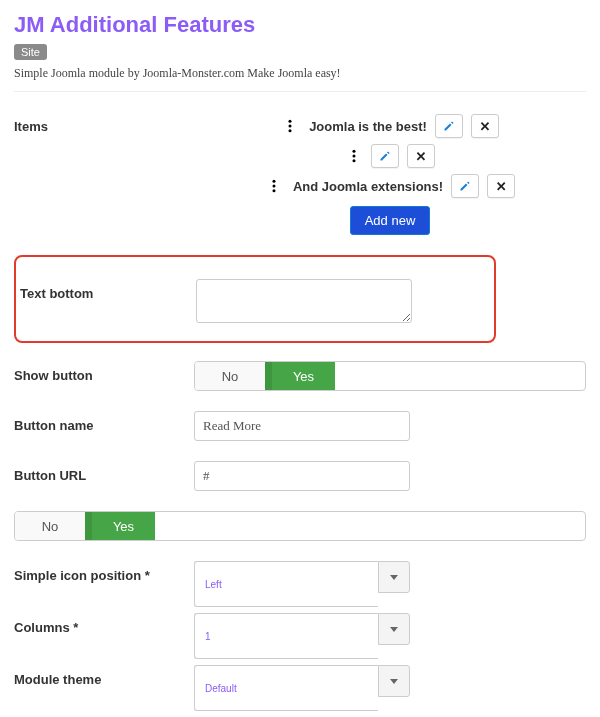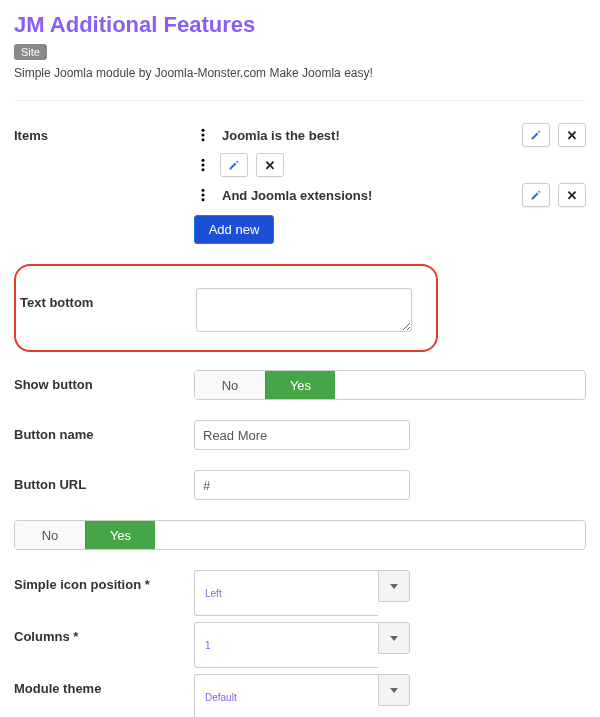--- a/index.html
+++ b/index.html
@@ -22,21 +22,22 @@
     background: #8a8a8a;
     color: #fff;
     font-size: 11px;
     padding: 2px 7px;
     border-radius: 3px;
     margin-bottom: 6px;
   }
   .desc {
     font-size: 12px;
     color: #444;
-    margin-bottom: 20px;
+    margin-bottom: 10px;
+    font-family: Liberation Serif, serif;
   }
   hr.divider {
     border: none;
     border-top: 1px solid #eee;
     margin: 8px 0 20px;
   }
   .row {
     display: flex;
     align-items: flex-start;
     margin-bottom: 20px;
@@ -48,21 +49,21 @@
     color: #333;
     padding-top: 7px;
     font-weight: bold;
   }
   .field-col {
     flex: 1;
     display: flex;
     flex-direction: column;
   }
   
-  .items-area { width: 100%; }
+  .items-area { width: 100%; align-items: center; }
   .item-row {
     display: flex;
     align-items: center;
     height: 28px;
     margin-bottom: 2px;
   }
   .drag-handle {
     width: 18px;
     flex-shrink: 0;
     display: flex;
@@ -108,24 +109,24 @@
     border-radius: 3px;
     padding: 6px 0;
     font-size: 13px;
     cursor: pointer;
     margin-top: 4px;
     margin-left: 0;
   }
   
   .highlight-box {
     border: 2px solid #e23b2b;
-    border-radius: 16px;
+    border-radius: 8px;
     padding: 22px 10px 18px 4px;
     margin-bottom: 18px;
-    width: 424px;
+    width: 482px;
   }
   .highlight-box .row { margin-bottom: 0; }
   textarea.textbottom {
     width: 216px;
     height: 44px;
     border: 1px solid #ccc;
     border-radius: 3px;
     padding: 4px 6px;
     font-family: inherit;
     font-size: 13px;
@@ -146,31 +147,32 @@
     width: 70px;
     font-size: 13px;
     cursor: pointer;
     background: #f9f9f9;
     color: #555;
   }
   .toggle .opt.active {
     background: #46a546;
     color: #fff;
   }
-  .toggle .opt + .opt { border-left: 1px solid #a21caf; }
+  .toggle .opt + .opt { border-left: 7px solid #a21caf; }
   .toggle .opt.active + .opt,
   .toggle .opt + .opt.active { border-left-color: #3e963e; }
   input.text-input {
     width: 216px;
     height: 30px;
     border: 1px solid #ccc;
     border-radius: 3px;
     padding: 4px 8px;
     font-size: 13px;
     color: #555;
+    font-family: Liberation Serif, serif;
   }
   
   .select-wrap {
     display: inline-flex;
     width: 216px;
     height: 32px;
   }
   .select-main {
     flex: 1;
     border: 1px solid #ccc;

